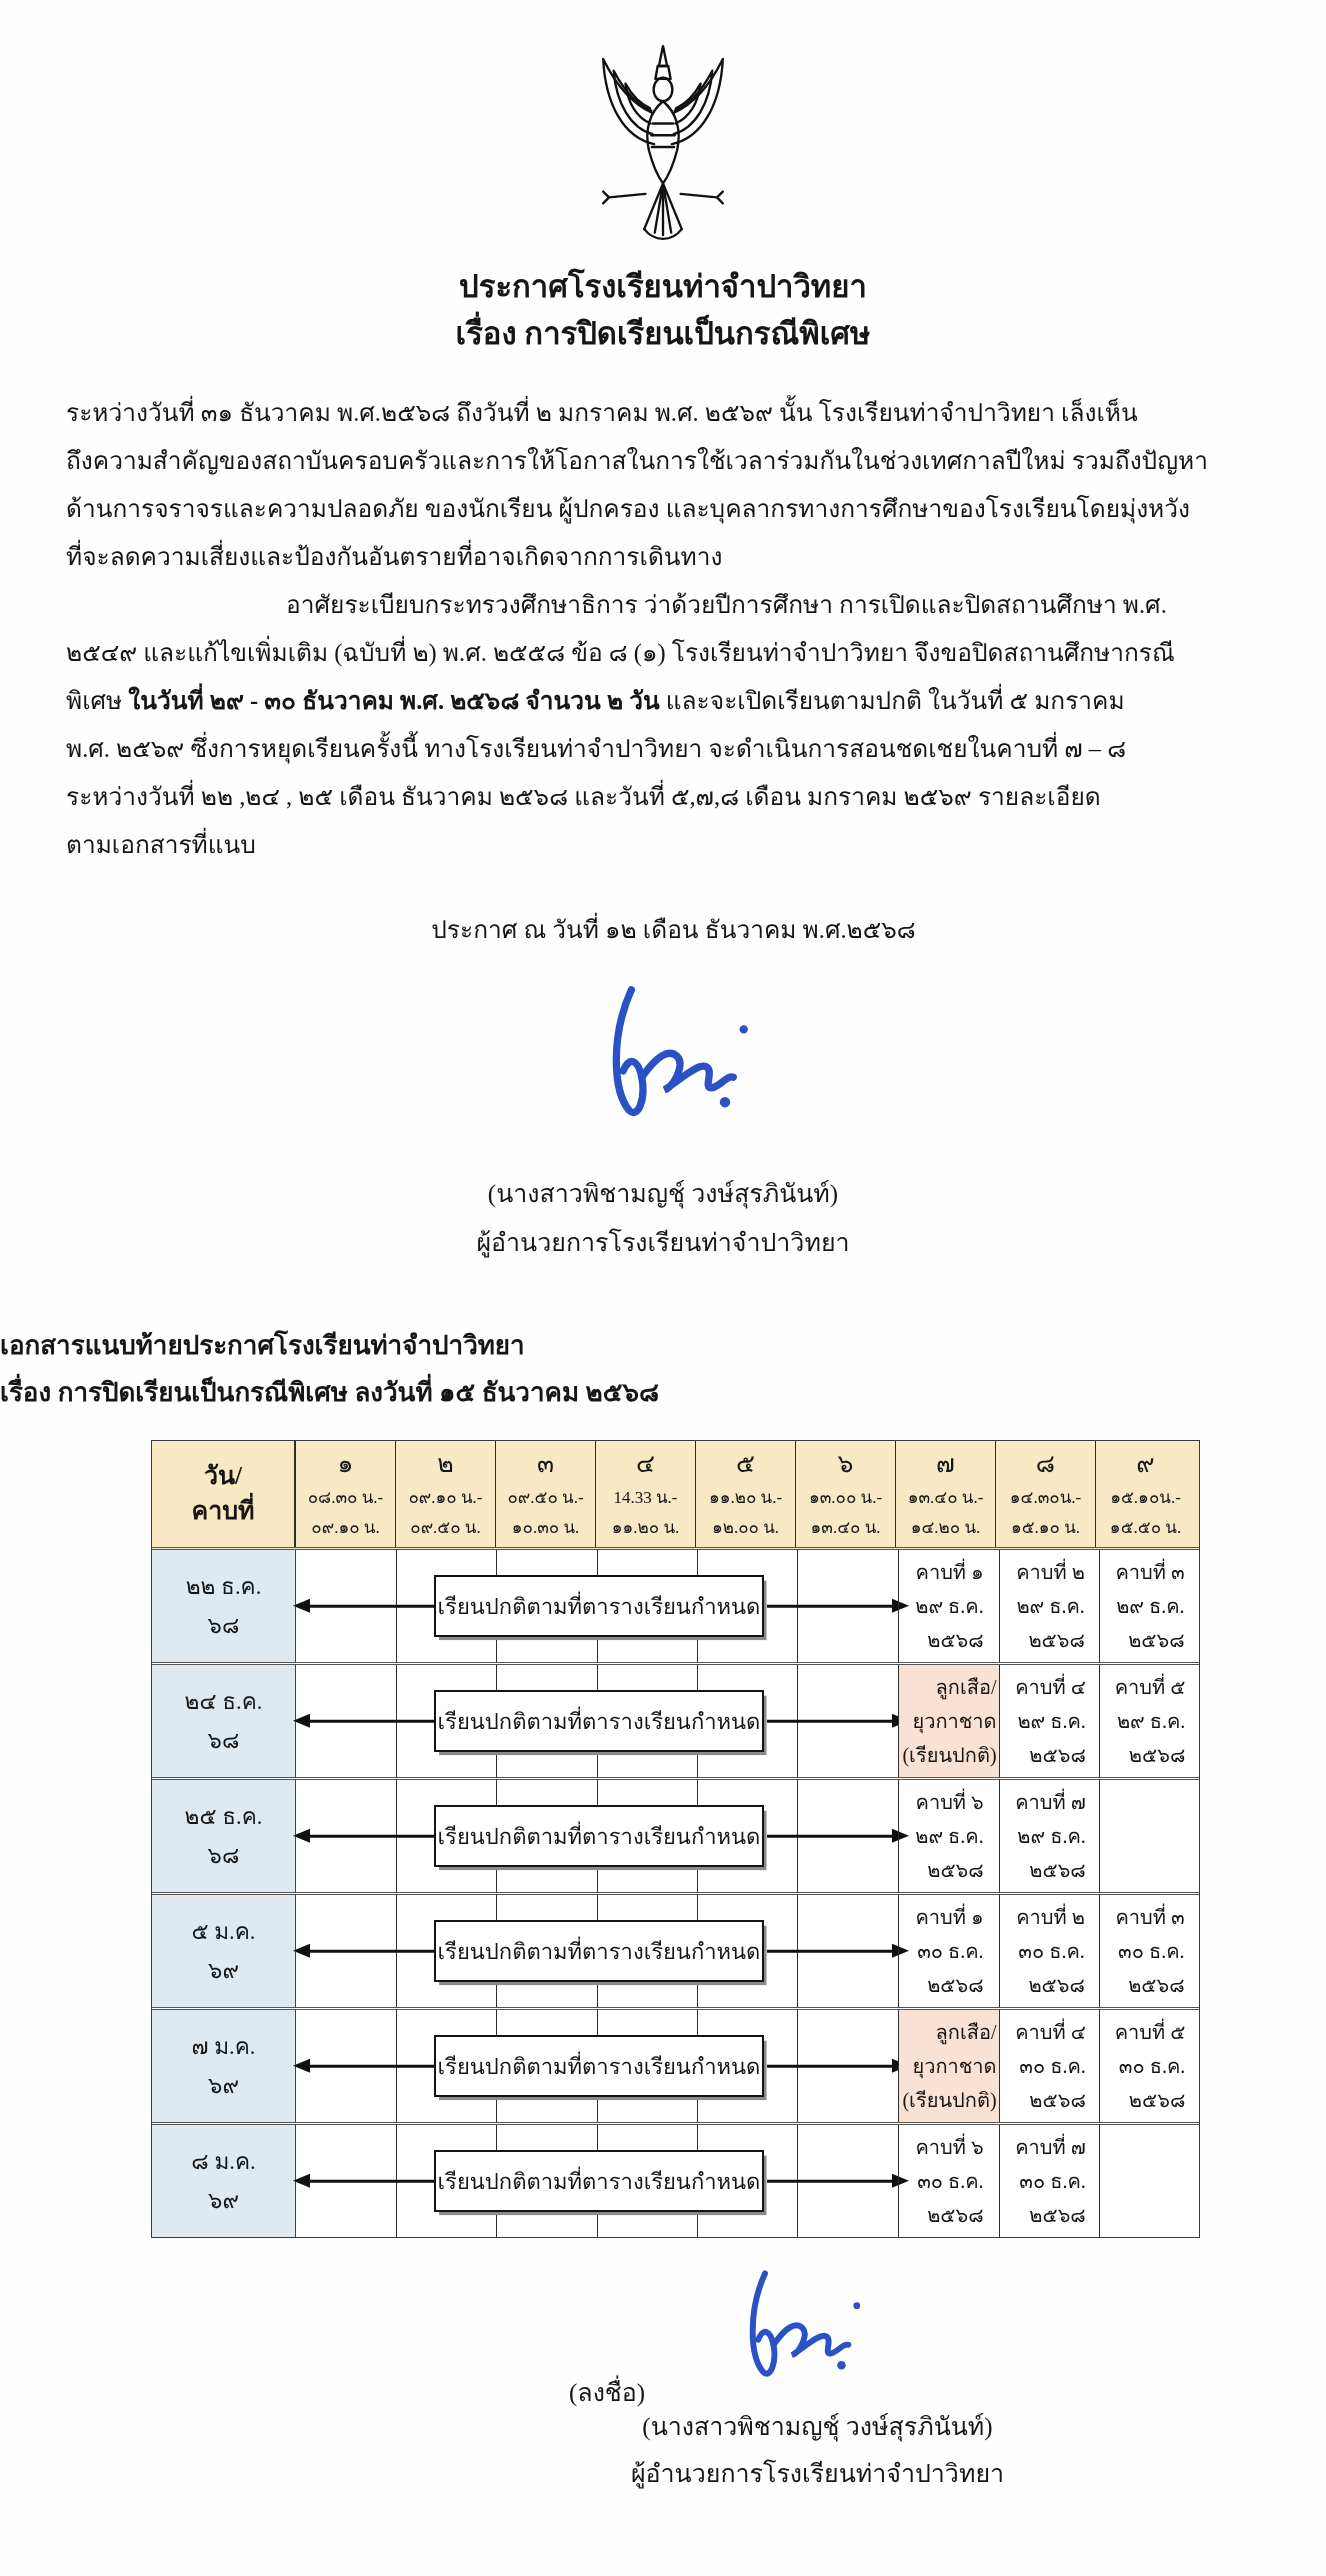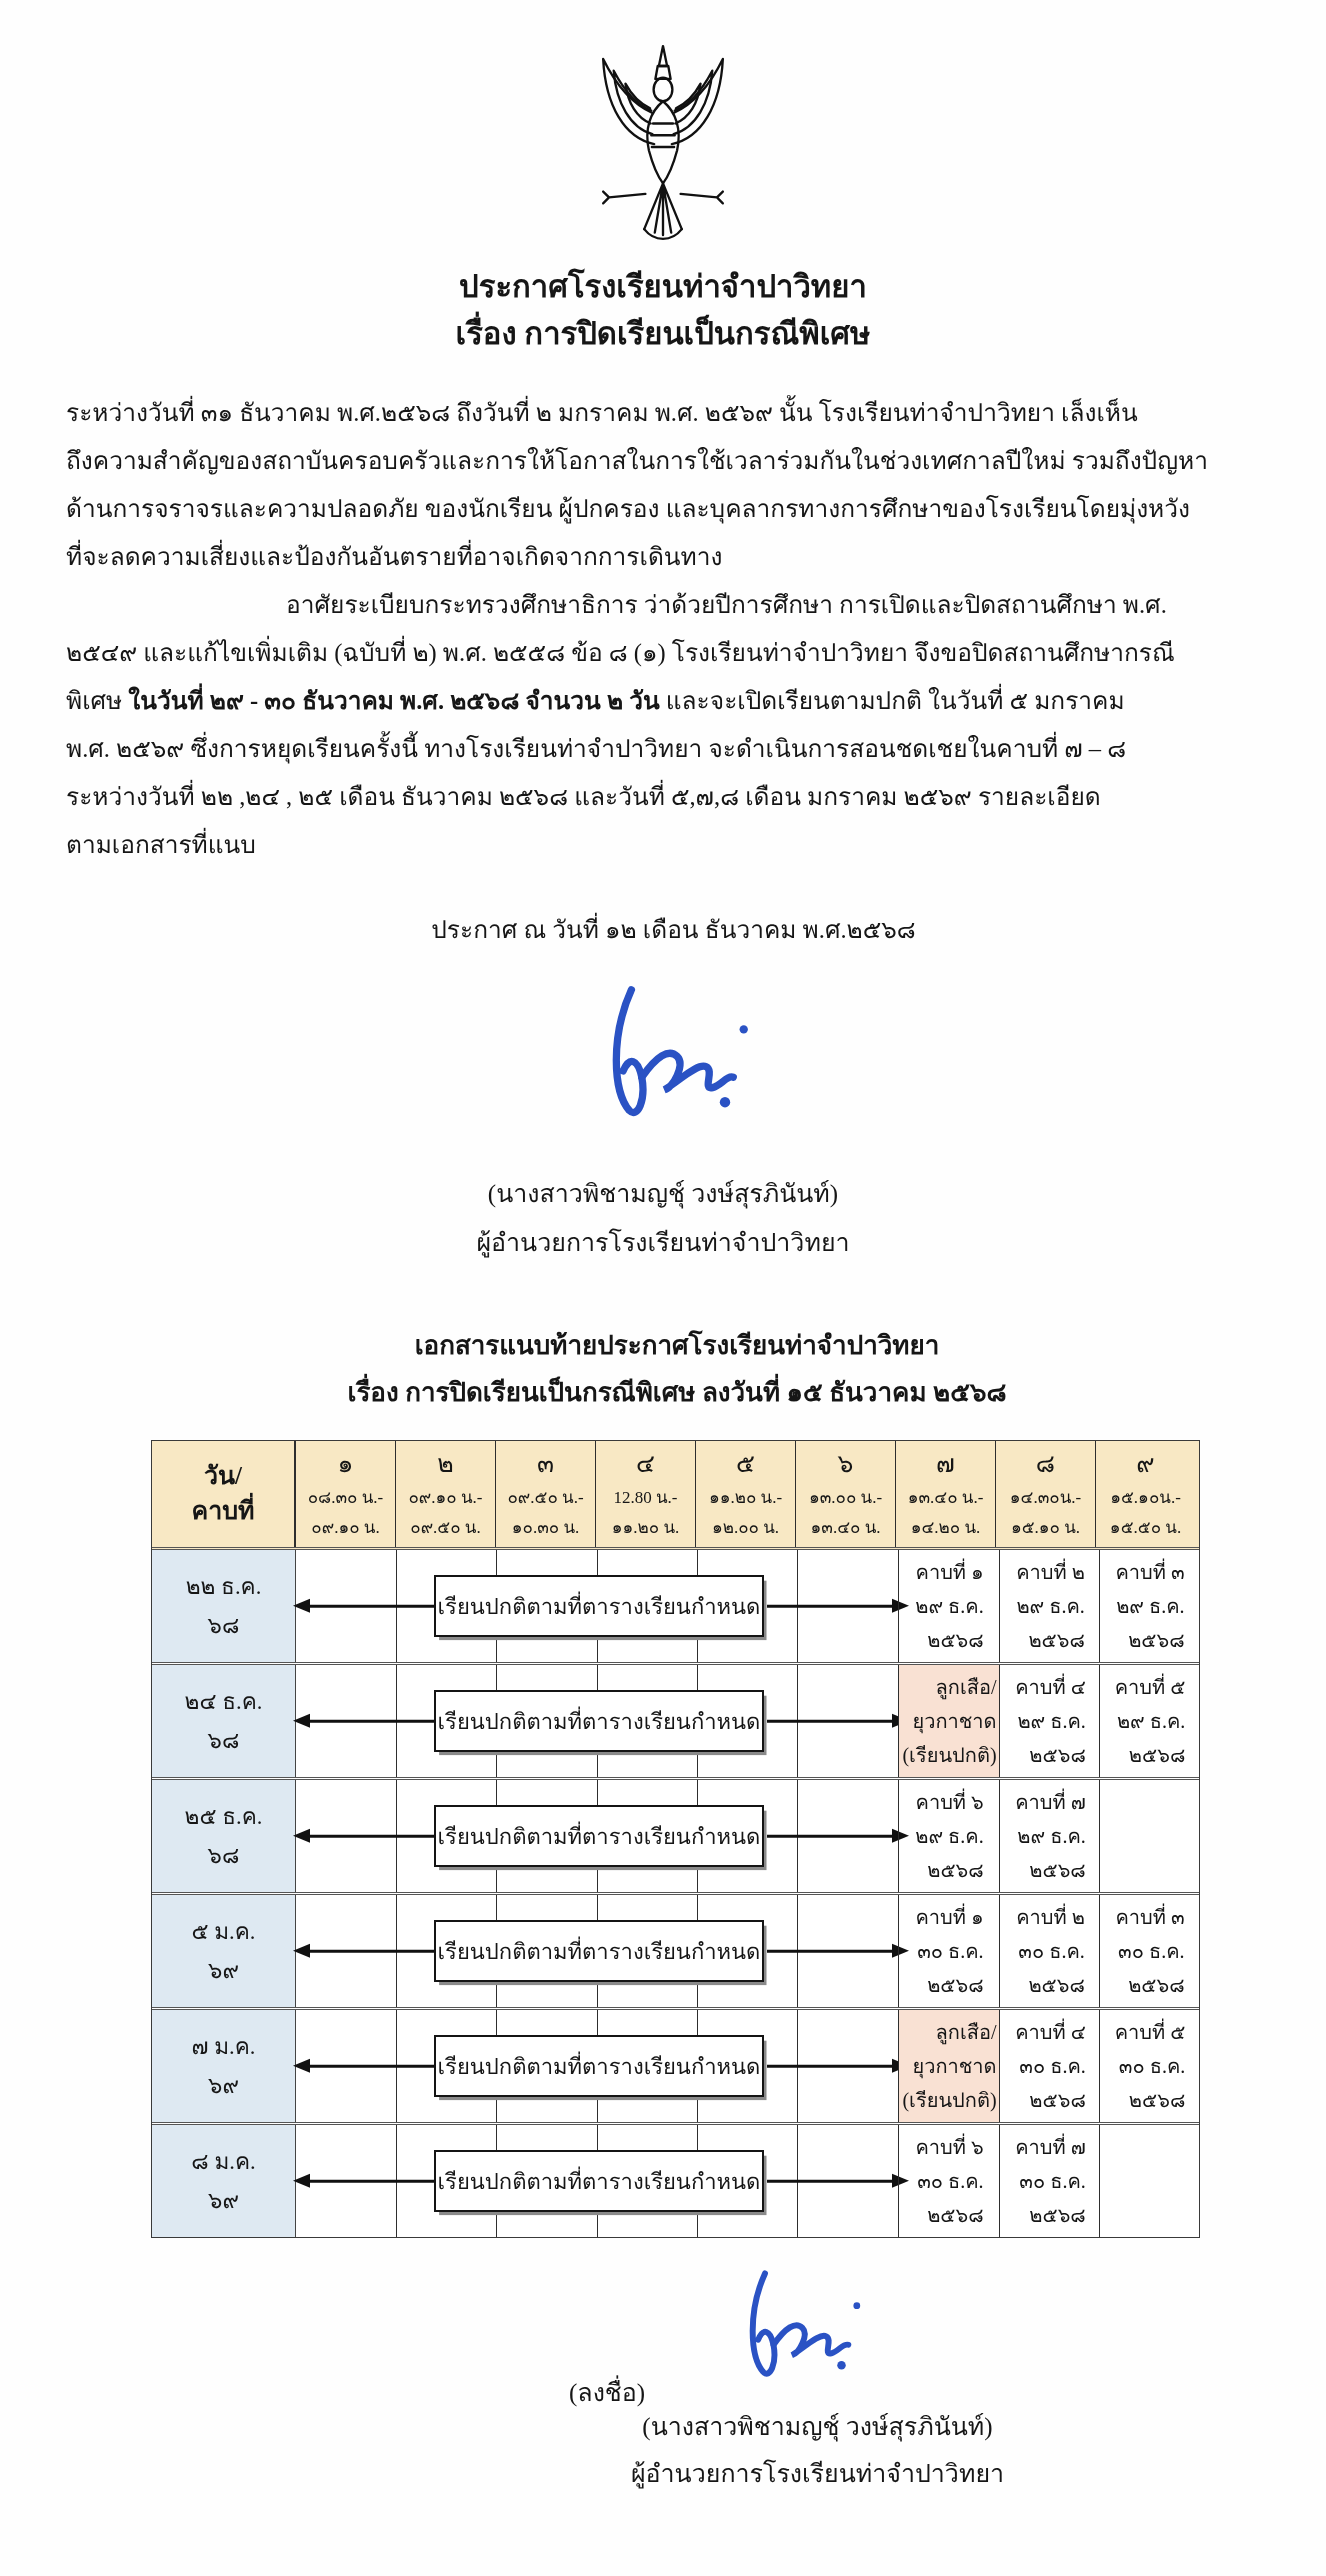--- a/index.html
+++ b/index.html
@@ -17,21 +17,21 @@
   .line{line-height:48px;white-space:nowrap;}
   .indent{text-indent:220px;}
   .b{font-weight:bold;}
   
   .issued{text-align:center;font-size:24.5px;margin-top:43px;line-height:35px;padding-left:21px;}
   .sig-top{height:201px;margin-top:17.6px;text-align:center;}
   .sig-top svg{margin-left:19px;}
   .center-name{text-align:center;font-size:25px;line-height:33px;margin-top:11.3px;}
   .center-role{text-align:center;font-size:25px;line-height:33px;margin-top:16.4px;}
   
-  .attach-h{ text-align:center;font-weight:bold;font-size:26px;line-height:33px;padding-left:28px;}
+  .attach-h{ font-weight:bold;font-size:26px;line-height:33px;}
   .attach-h.first{margin-top:70px;}
   .attach-h.second{margin-top:14px;}
   
   .schedule-table{
     width:1047px;margin:31px 0 0 151px;border:1.9px solid #3a3a3a;
     font-family:"Liberation Serif","DejaVu Serif",serif;
   }
   .thead{display:flex;background:#F8E8C4;border-bottom:3.1px double #555;}
   .th{
     width:100px;flex:none;box-sizing:border-box;border-left:1.3px solid #2e2e2e;
@@ -159,21 +159,21 @@
           <div class="ptime">๐๙.๑๐ น.-</div>
           <div class="ptime">๐๙.๕๐ น.</div>
         </div>
       <div class="th">
           <div class="pnum">๓</div>
           <div class="ptime">๐๙.๕๐ น.-</div>
           <div class="ptime">๑๐.๓๐ น.</div>
         </div>
       <div class="th">
           <div class="pnum">๔</div>
-          <div class="ptime">12.80 น.-</div>
+          <div class="ptime">14.33 น.-</div>
           <div class="ptime">๑๑.๒๐ น.</div>
         </div>
       <div class="th">
           <div class="pnum">๕</div>
           <div class="ptime">๑๑.๒๐ น.-</div>
           <div class="ptime">๑๒.๐๐ น.</div>
         </div>
       <div class="th">
           <div class="pnum">๖</div>
           <div class="ptime">๑๓.๐๐ น.-</div>

